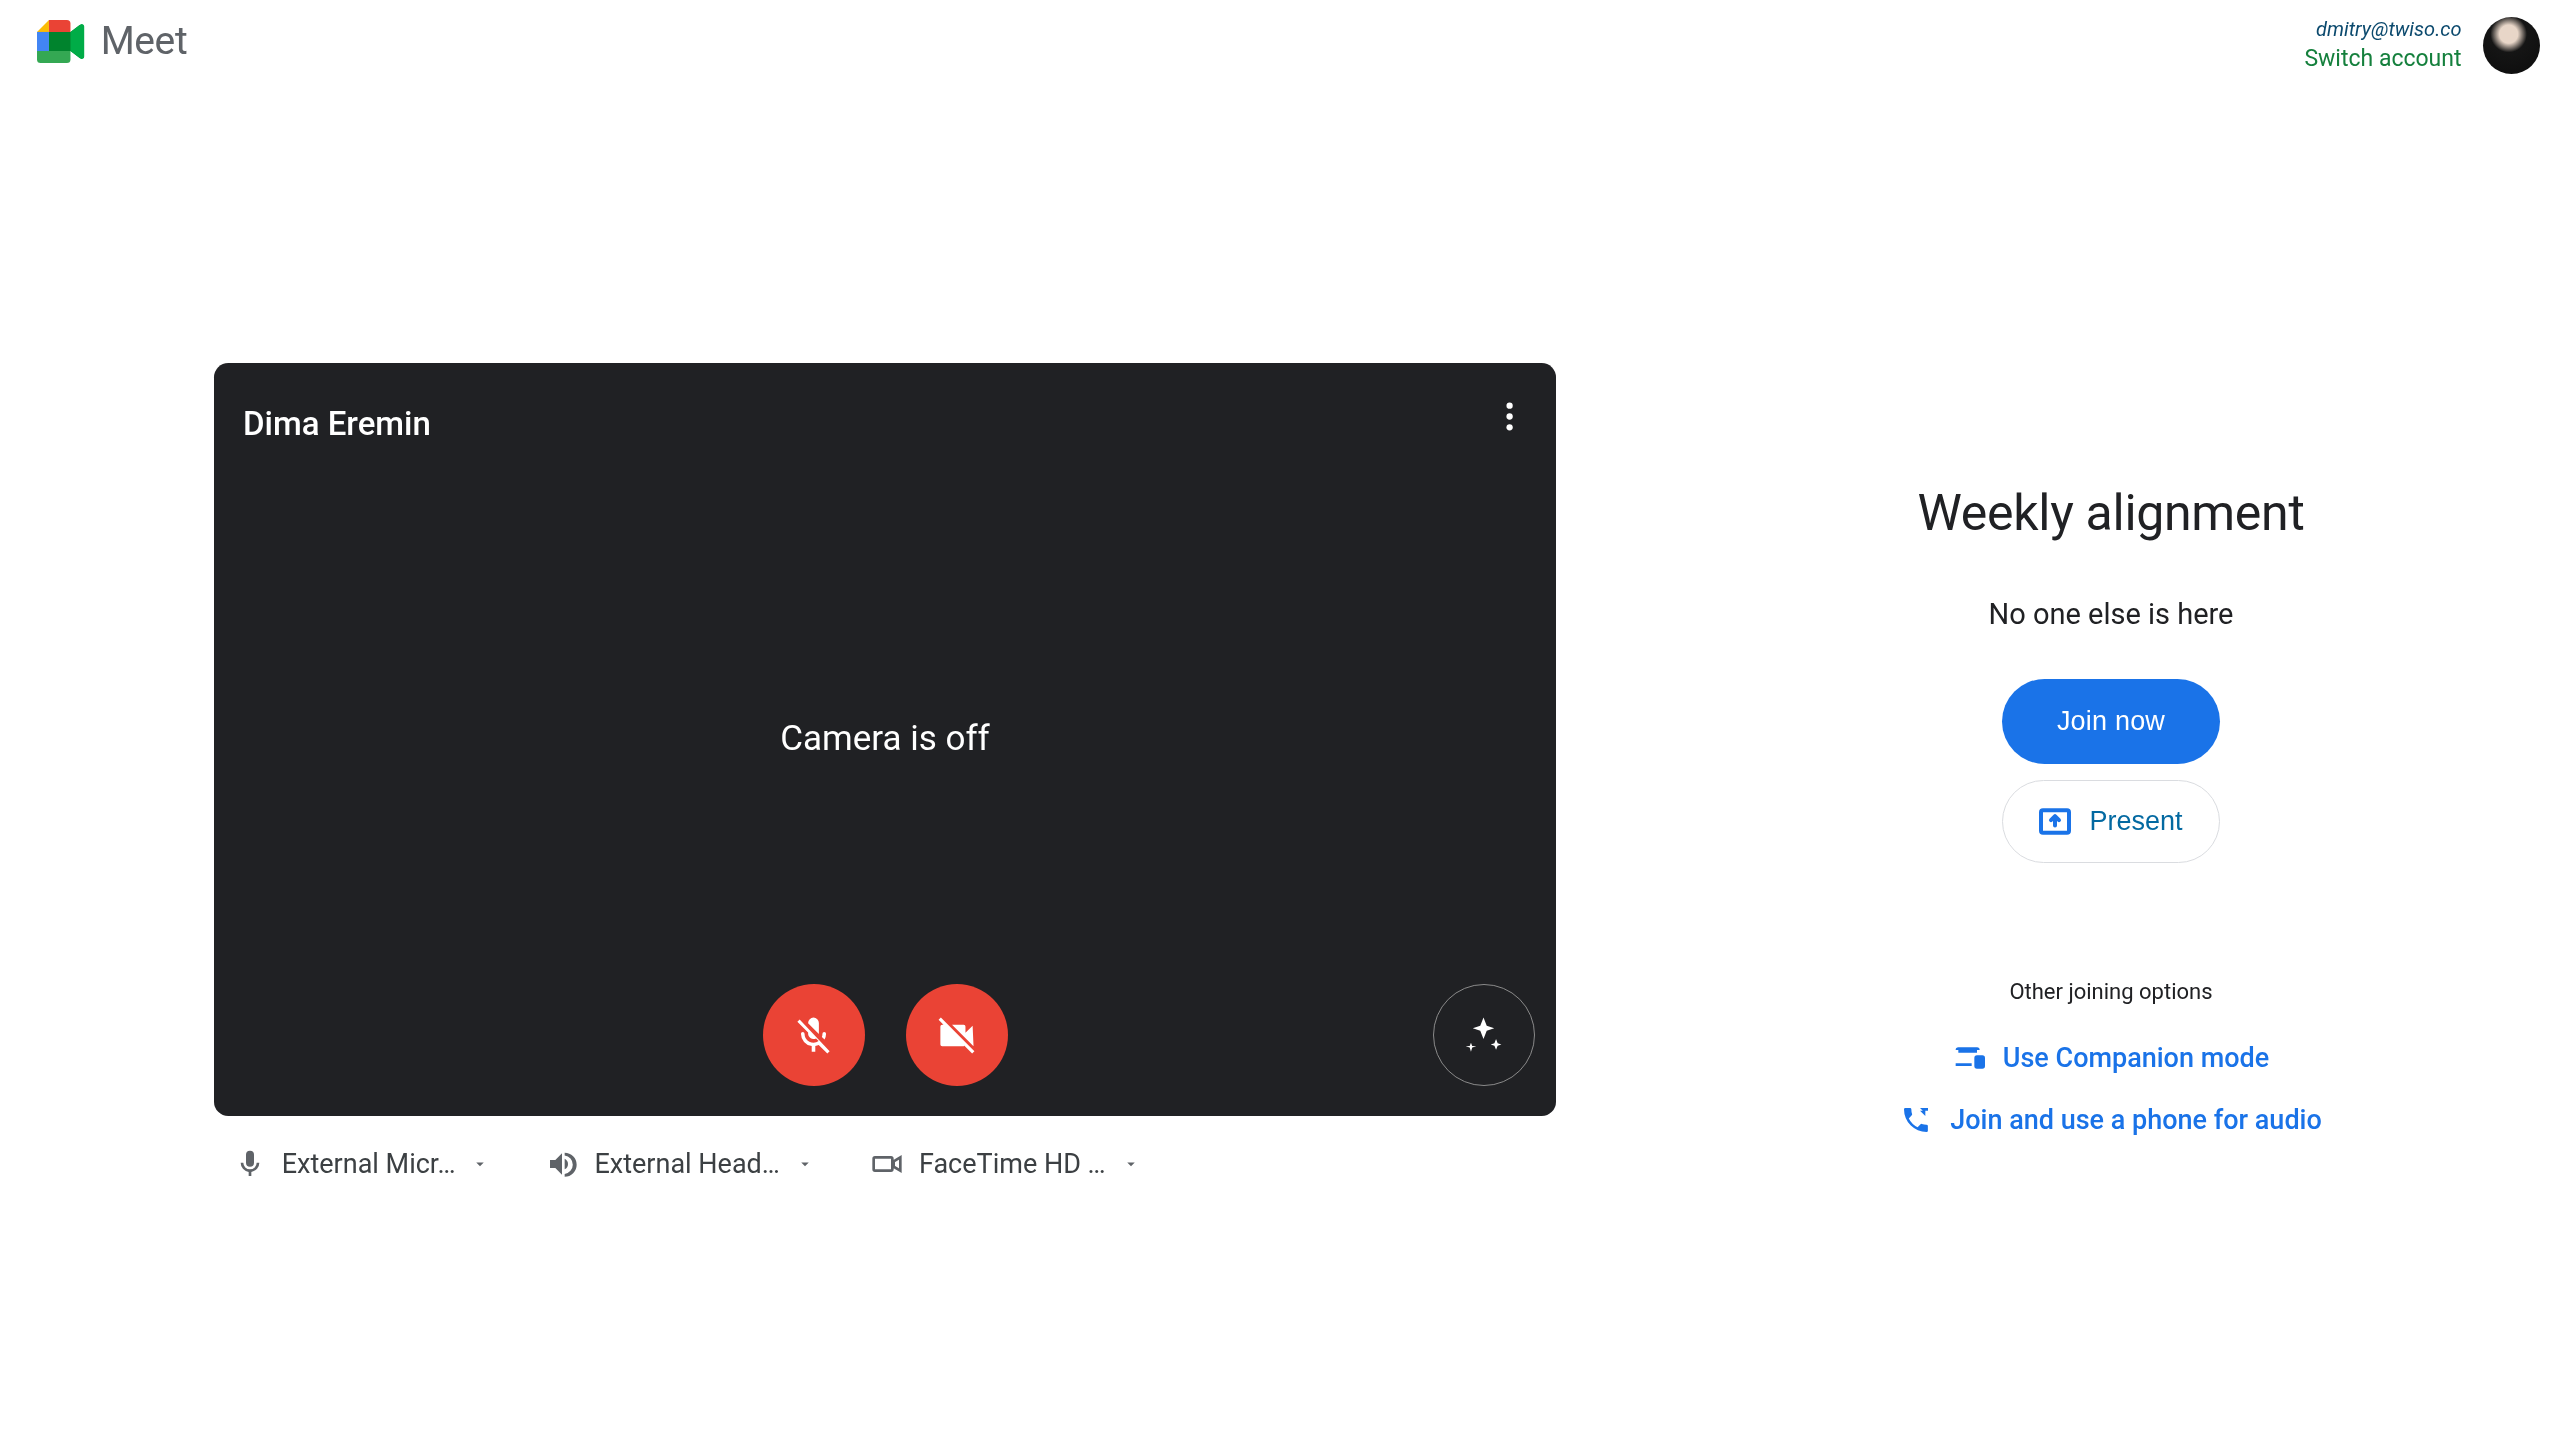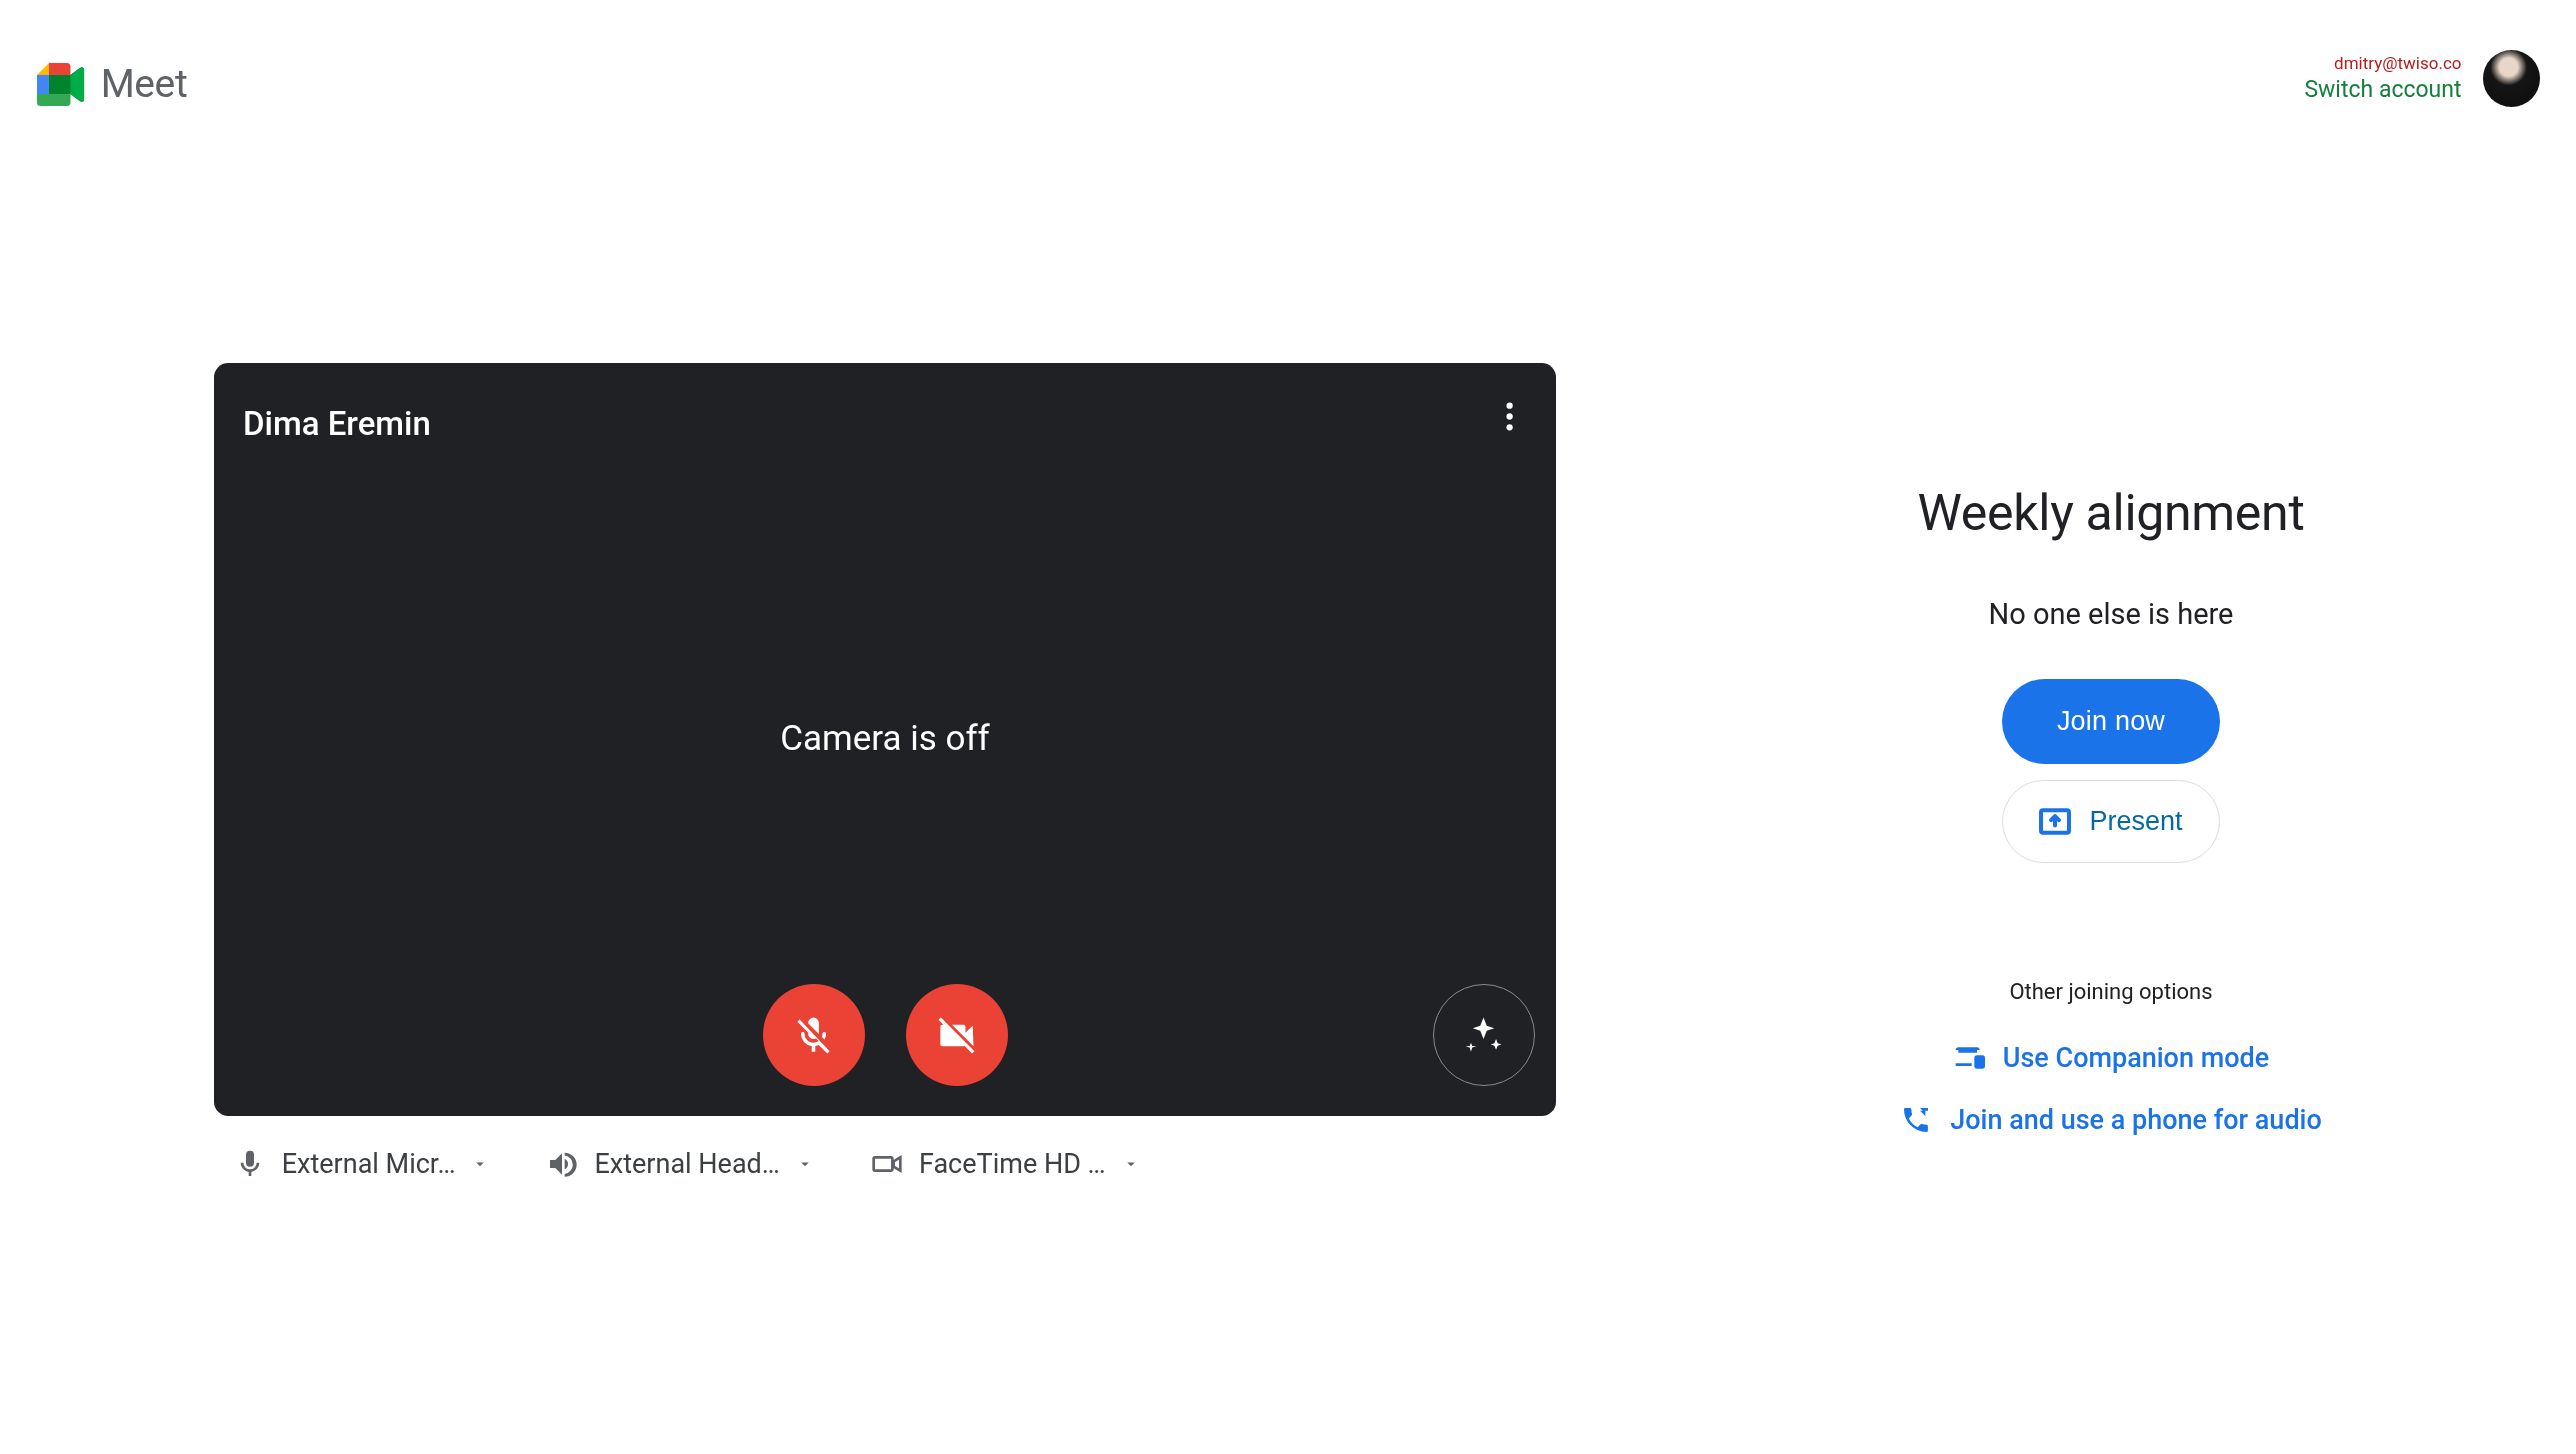--- a/index.html
+++ b/index.html
@@ -12,21 +12,21 @@
     text-rendering: optimizeLegibility;
   }
   body { width: 2576px; height: 1454px; position: relative; }
 
   
   .header {
     position: absolute;
     top: 0; left: 0; right: 0;
     height: 107px;
     display: flex;
-    align-items: flex-end;
+    align-items: flex-start;
     justify-content: space-between;
     padding: 0 36px;
   }
   .logo-block {
     display: flex;
     align-items: center;
     gap: 10.7px;
     margin-top: 18px;
   }
   .logo-svg { width: 54px; height: 43px; }
@@ -39,21 +39,21 @@
   .account-block {
     display: flex;
     align-items: center;
     gap: 21.5px;
     margin-top: 16px;
   }
   .account-text {
     text-align: right;
     line-height: 1.35;
   }
-  .account-email { font-size: 17px; color: #b91c1c; }
+  .account-email { font-size: 20px; color: #0c4a6e; font-style: italic; }
   .account-switch { font-size: 23px; color: #15803d; }
   .avatar {
     width: 57px; height: 57px;
     border-radius: 50%;
     background: radial-gradient(circle at 45% 30%, #e8d6c8 0%, #e8d6c8 18%, #151515 36%, #0c0c0c 100%);
     position: relative;
     overflow: hidden;
   }
 
   

